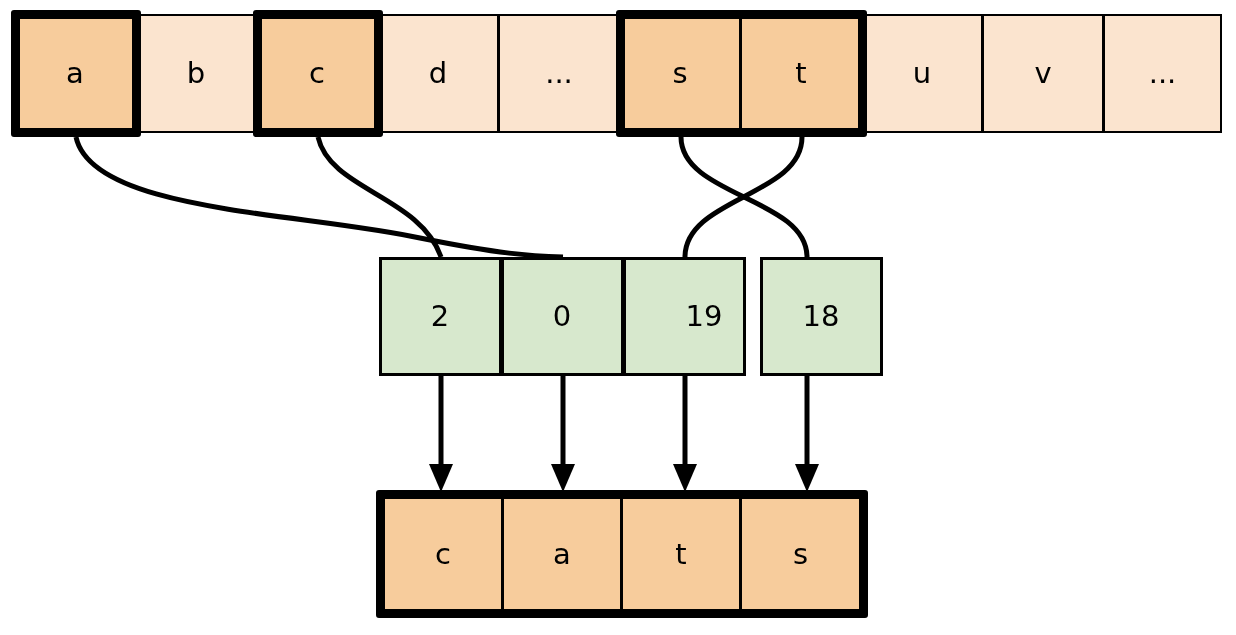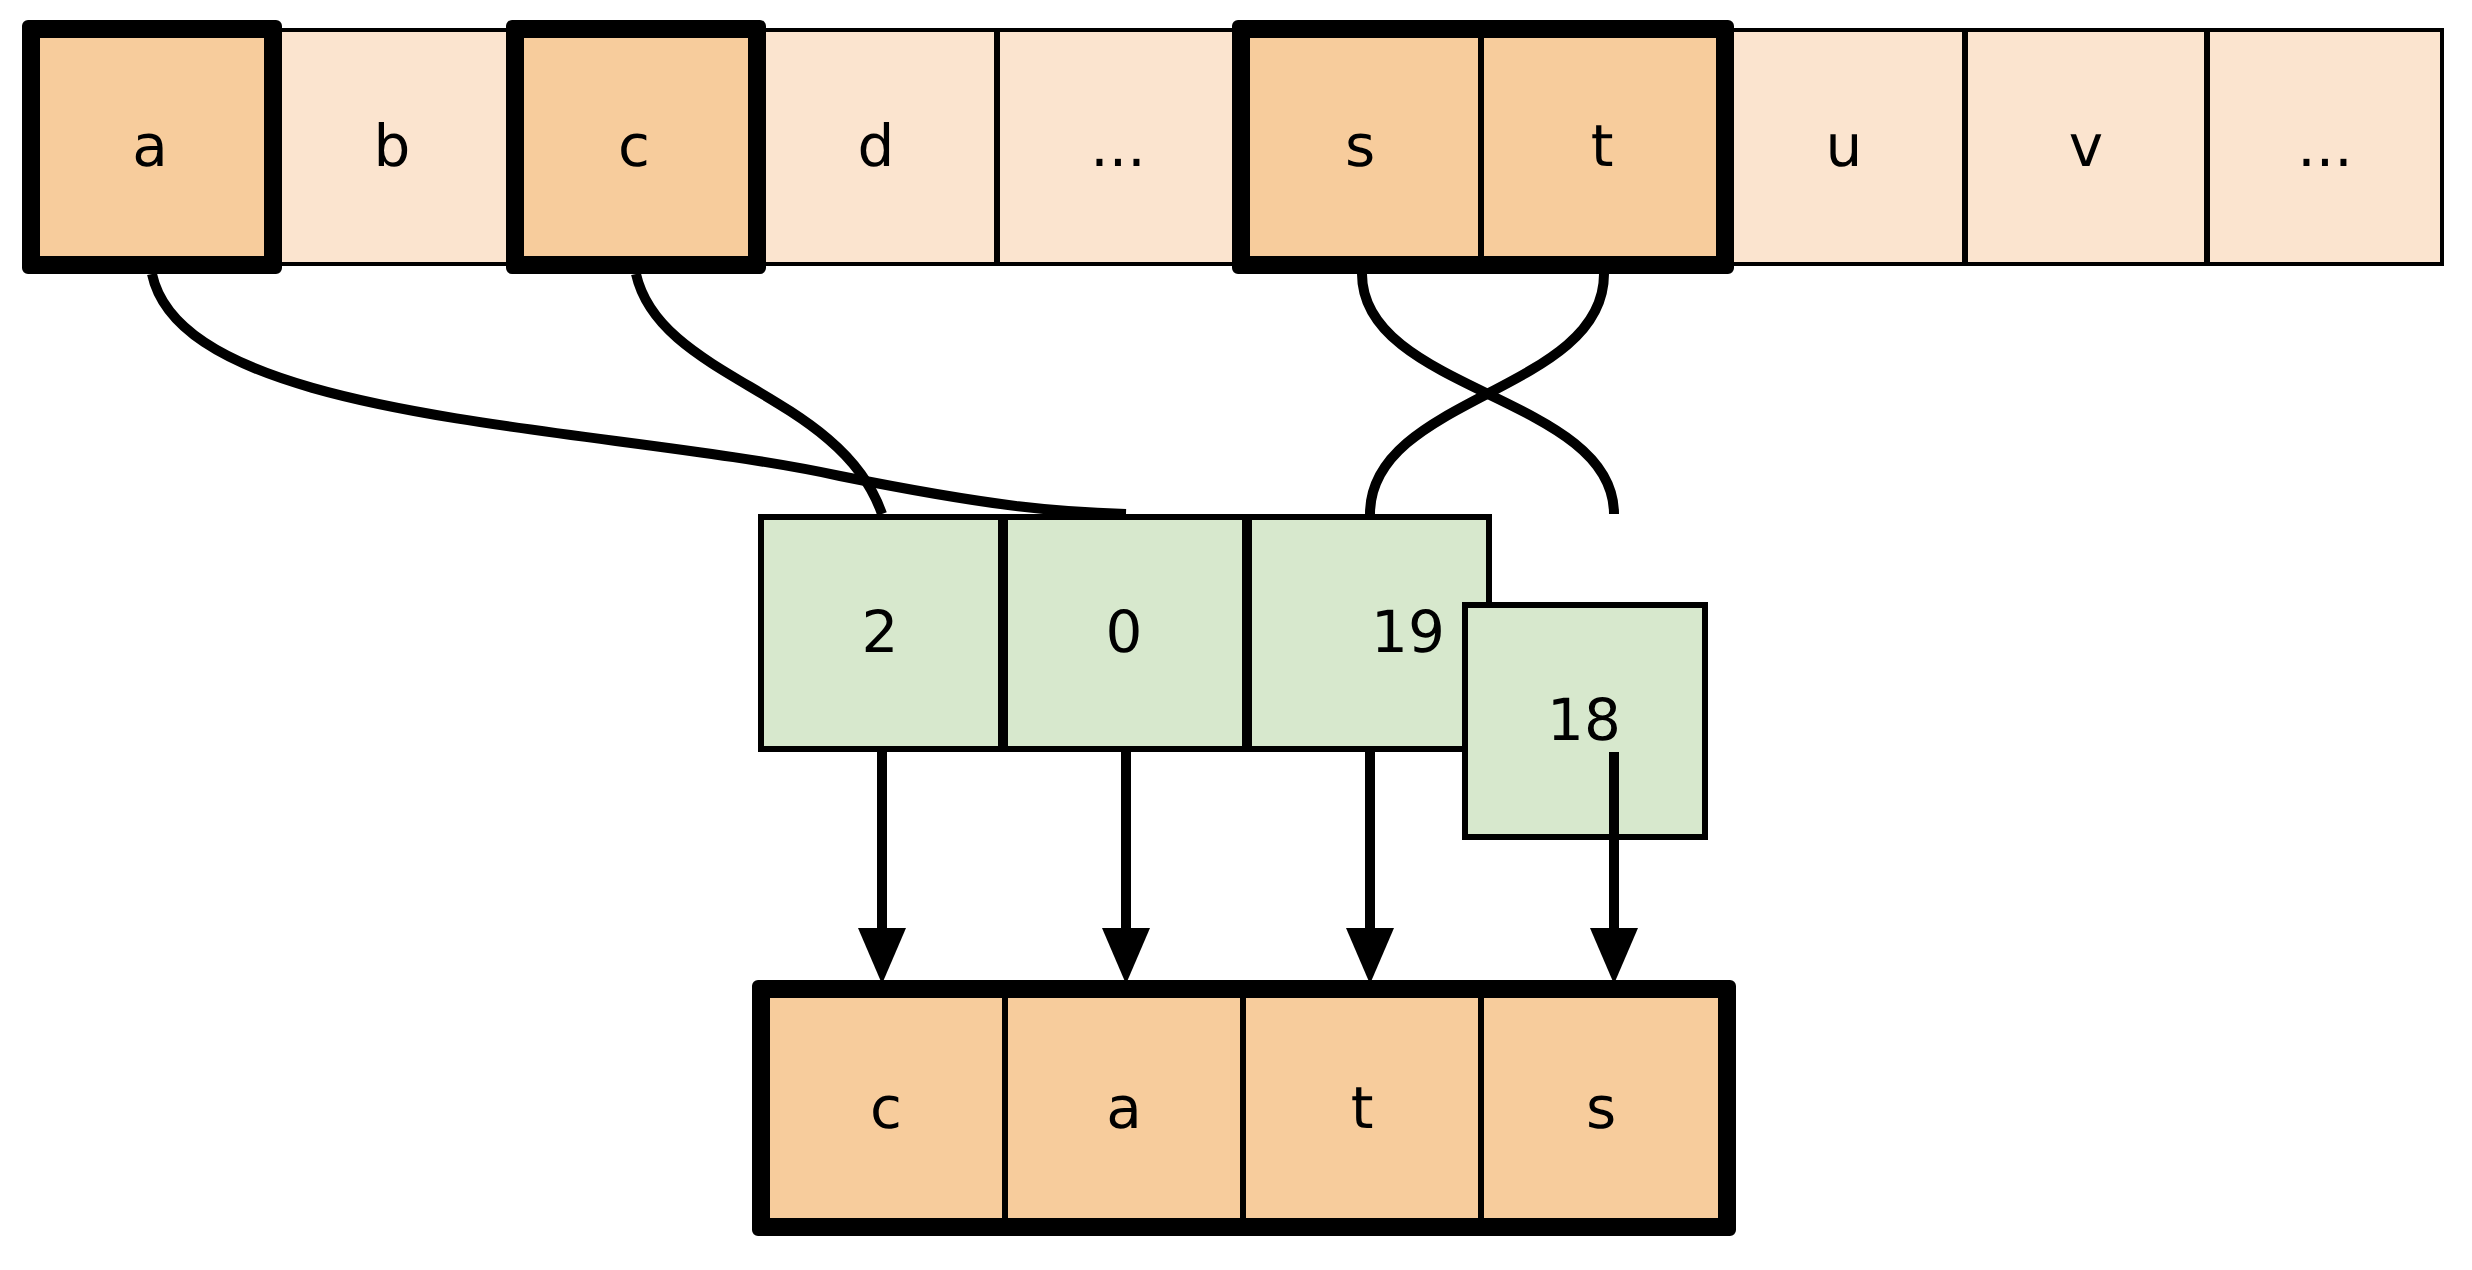--- a/index.html
+++ b/index.html
@@ -168,21 +168,21 @@
   <div class="index-row">
     <div class="cell index-cell" style="left:0px;width:123px;">
       <span>2</span>
     </div>
     <div class="cell index-cell" style="left:122px;width:123px;">
       <span>0</span>
     </div>
     <div class="cell index-cell" style="left:244px;width:123px;padding-left:40px;">
       <span>19</span>
     </div>
-    <div class="cell index-cell" style="left:352px;width:123px;margin-top:44px;">
+    <div class="cell index-cell" style="left:381px;width:123px;">
       <span>18</span>
     </div>
   </div>
 
   <div class="out-wrap">
     <div class="out-inner" style="display:flex;">
       <div class="cell out-cell" style="position:relative;left:auto;top:auto;width:119px;">
         <span>c</span>
       </div>
       <div class="cell out-cell" style="position:relative;left:auto;top:auto;width:119px;">

